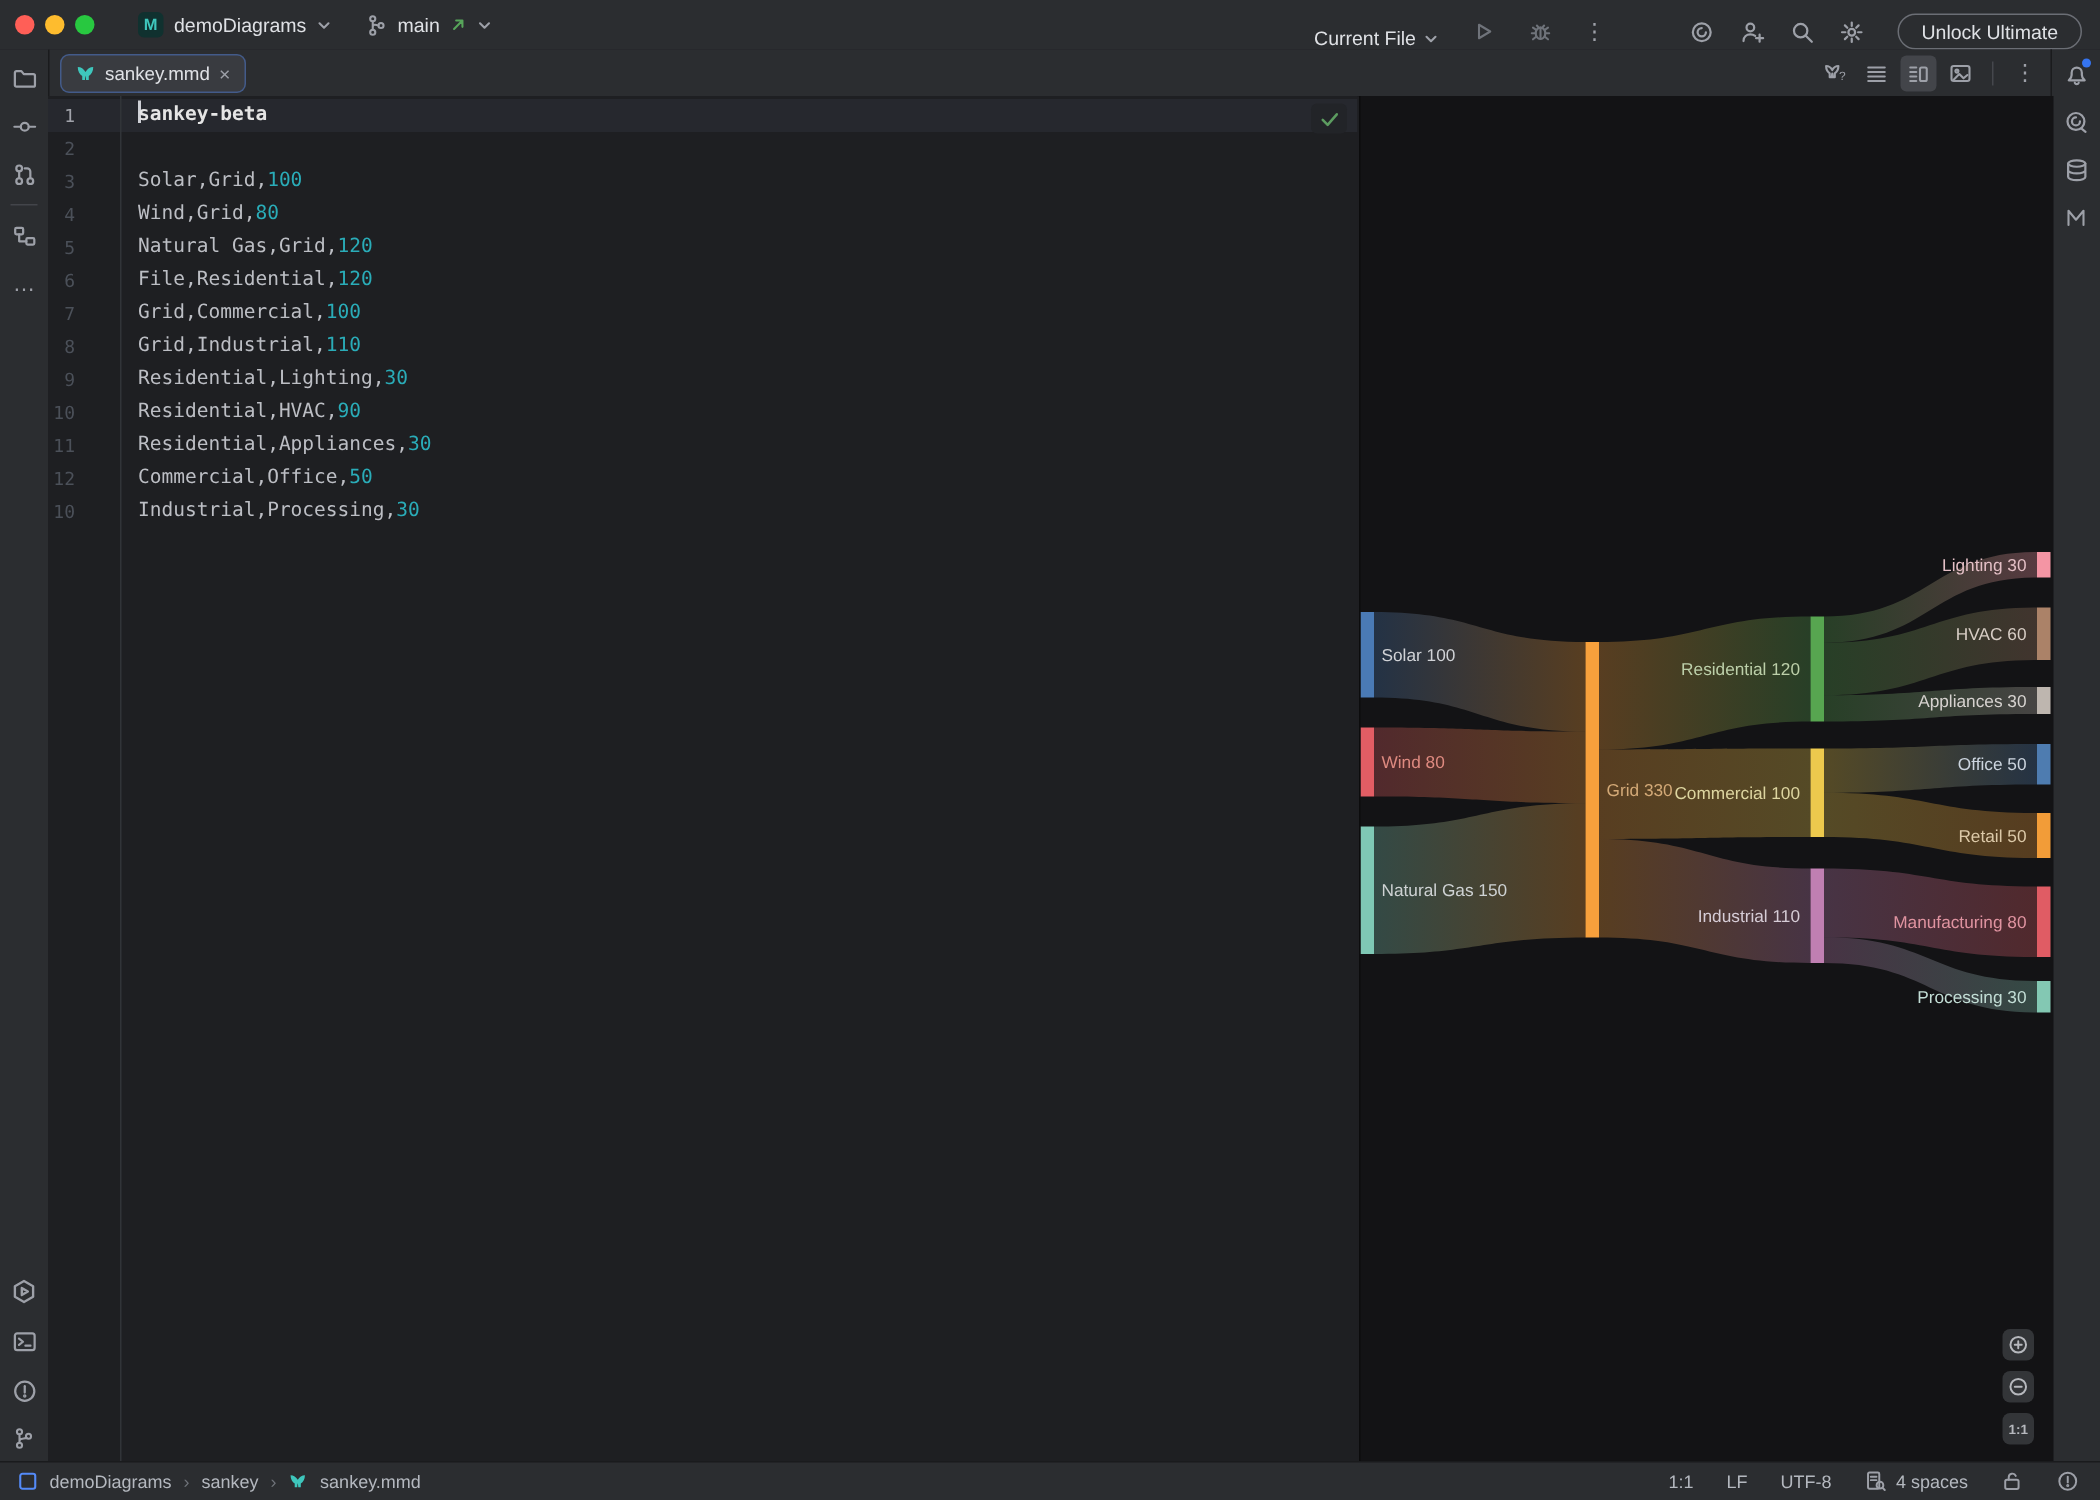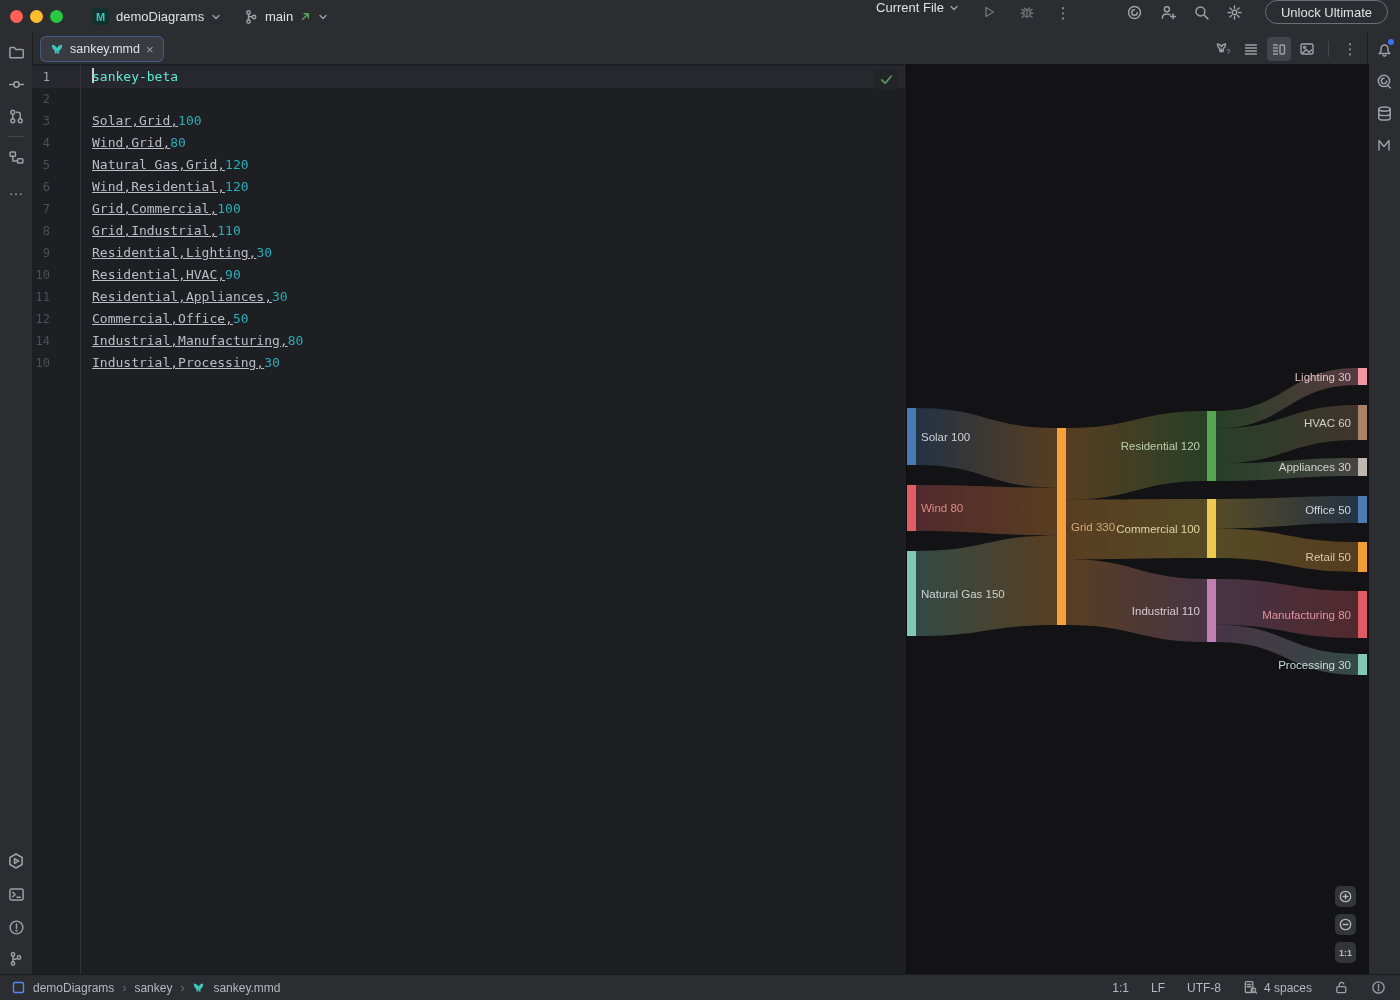--- a/index.html
+++ b/index.html
@@ -12,21 +12,21 @@
 
   
   .titlebar{position:absolute;left:0;top:0;width:1400px;height:33px;background:#2b2d30;}
   .lights{position:absolute;left:10px;top:10px;display:flex;gap:7px;}
   .light{width:13px;height:13px;border-radius:50%;}
   .proj-group{position:absolute;left:92px;top:0;height:33px;display:flex;align-items:center;gap:7px;}
   .proj-logo{width:17px;height:17px;border-radius:4px;background:#10312f;display:flex;align-items:center;justify-content:center;
              color:#3ec6bc;font-size:11px;font-weight:bold;}
   .tb-label{font-size:13px;color:#dfe1e5;}
   .branch-group{position:absolute;left:243px;top:0;height:33px;display:flex;align-items:center;gap:6px;}
-  .tb-right{position:absolute;right:12px;top:0;height:33px;display:flex;align-items:flex-start;}
+  .tb-right{position:absolute;right:12px;top:0;height:33px;display:flex;align-items:flex-end;}
   .unlock-btn{height:24px;padding:0 15px;border:1px solid #6b6e75;border-radius:13px;display:flex;align-items:center;
               font-size:13px;color:#dfe1e5;background:transparent;}
   .tbtn{display:flex;align-items:center;justify-content:center;width:24px;height:24px;border-radius:4px;}
 
   
   .tabbar{position:absolute;left:32px;top:33px;width:1336px;height:31px;background:#2b2d30;border-bottom:1px solid #1a1b1d;}
   .tab{position:absolute;left:8px;top:3px;height:24px;display:flex;align-items:center;gap:6px;padding:0 9px;
        background:#393b40;border:1px solid rgba(76,119,199,.55);border-radius:6px;}
   .tab-label{font-size:12.5px;color:#dfe1e5;}
   .tabs-right{position:absolute;right:6px;top:0;height:31px;display:flex;align-items:center;gap:4px;}
@@ -44,23 +44,23 @@
 
   
   .editor{position:absolute;left:32px;top:64px;width:873px;bottom:25px;background:#1e1f22;overflow:hidden;}
   .gutter-sep{position:absolute;left:48px;top:0;bottom:0;width:1px;background:#313438;}
   #code-lines{position:absolute;left:0;top:2px;right:0;font-family:"DejaVu Sans Mono","Liberation Mono",monospace;font-size:13px;}
   .code-line{display:flex;height:22px;line-height:22px;white-space:pre;}
   .code-line.current{background:#26282e;}
   .lnum{flex:none;width:18px;padding-right:30px;text-align:right;font-size:12px;color:#4b5059;}
   .code-line.current .lnum{color:#a1a3ab;}
   .ltext{padding-left:12px;}
-  .tok-plain{color:#bcbec4;text-decoration:underline;}
+  .tok-plain{color:#bcbec4;}
   .tok-num{color:#2aacb8;}
-  .tok-keyword{color:#5eead4;}
+  .tok-keyword{color:#e5e5e5;font-weight:bold;}
   .caret{display:inline-block;width:1.5px;height:15px;background:#ced0d6;vertical-align:-2px;margin-right:-1.5px;}
   .inspect-widget{position:absolute;top:5px;right:7px;width:24px;height:20px;border-radius:4px;background:#222428;
                   display:flex;align-items:center;justify-content:center;}
 
   
   .preview{position:absolute;left:906px;top:64px;width:462px;bottom:25px;background:#131315;border-left:1px solid #0c0c0d;}
   #sankey-svg{position:absolute;left:0;top:0;}
   #sankey-svg text{font-family:"Liberation Sans",sans-serif;font-size:11.5px;}
   .zoom-controls{position:absolute;right:13px;bottom:12px;display:flex;flex-direction:column;gap:7px;align-items:center;}
   .zbtn{width:21px;height:21px;border-radius:5px;background:#333538;display:flex;align-items:center;justify-content:center;
@@ -288,28 +288,27 @@
     </span>
   </div>
 
   <div class="editor">
     <div id="code-lines">
         <div class="code-line current"><span class="lnum">1</span><span class="ltext"><span class="caret"></span><span class="tok-keyword">sankey-beta</span></span></div>
         <div class="code-line"><span class="lnum">2</span><span class="ltext"></span></div>
         <div class="code-line"><span class="lnum">3</span><span class="ltext"><span class="tok-plain">Solar,Grid,</span><span class="tok-num">100</span></span></div>
         <div class="code-line"><span class="lnum">4</span><span class="ltext"><span class="tok-plain">Wind,Grid,</span><span class="tok-num">80</span></span></div>
         <div class="code-line"><span class="lnum">5</span><span class="ltext"><span class="tok-plain">Natural Gas,Grid,</span><span class="tok-num">120</span></span></div>
-        <div class="code-line"><span class="lnum">6</span><span class="ltext"><span class="tok-plain">Wind,Residential,</span><span class="tok-num">120</span></span></div>
+        <div class="code-line"><span class="lnum">6</span><span class="ltext"><span class="tok-plain">File,Residential,</span><span class="tok-num">120</span></span></div>
         <div class="code-line"><span class="lnum">7</span><span class="ltext"><span class="tok-plain">Grid,Commercial,</span><span class="tok-num">100</span></span></div>
         <div class="code-line"><span class="lnum">8</span><span class="ltext"><span class="tok-plain">Grid,Industrial,</span><span class="tok-num">110</span></span></div>
         <div class="code-line"><span class="lnum">9</span><span class="ltext"><span class="tok-plain">Residential,Lighting,</span><span class="tok-num">30</span></span></div>
         <div class="code-line"><span class="lnum">10</span><span class="ltext"><span class="tok-plain">Residential,HVAC,</span><span class="tok-num">90</span></span></div>
         <div class="code-line"><span class="lnum">11</span><span class="ltext"><span class="tok-plain">Residential,Appliances,</span><span class="tok-num">30</span></span></div>
         <div class="code-line"><span class="lnum">12</span><span class="ltext"><span class="tok-plain">Commercial,Office,</span><span class="tok-num">50</span></span></div>
-        <div class="code-line"><span class="lnum">14</span><span class="ltext"><span class="tok-plain">Industrial,Manufacturing,</span><span class="tok-num">80</span></span></div>
         <div class="code-line"><span class="lnum">10</span><span class="ltext"><span class="tok-plain">Industrial,Processing,</span><span class="tok-num">30</span></span></div>
       </div>
     <div class="gutter-sep"></div>
     <div class="inspect-widget">
       <svg width="15" height="15" viewBox="0 0 16 16" style="stroke:#5c9c60;fill:none;stroke-width:1.8;stroke-linecap:round;stroke-linejoin:round">
           <polyline points="3,8.5 6.5,12 13,4.5"></polyline>
         </svg>
     </div>
   </div>
 

